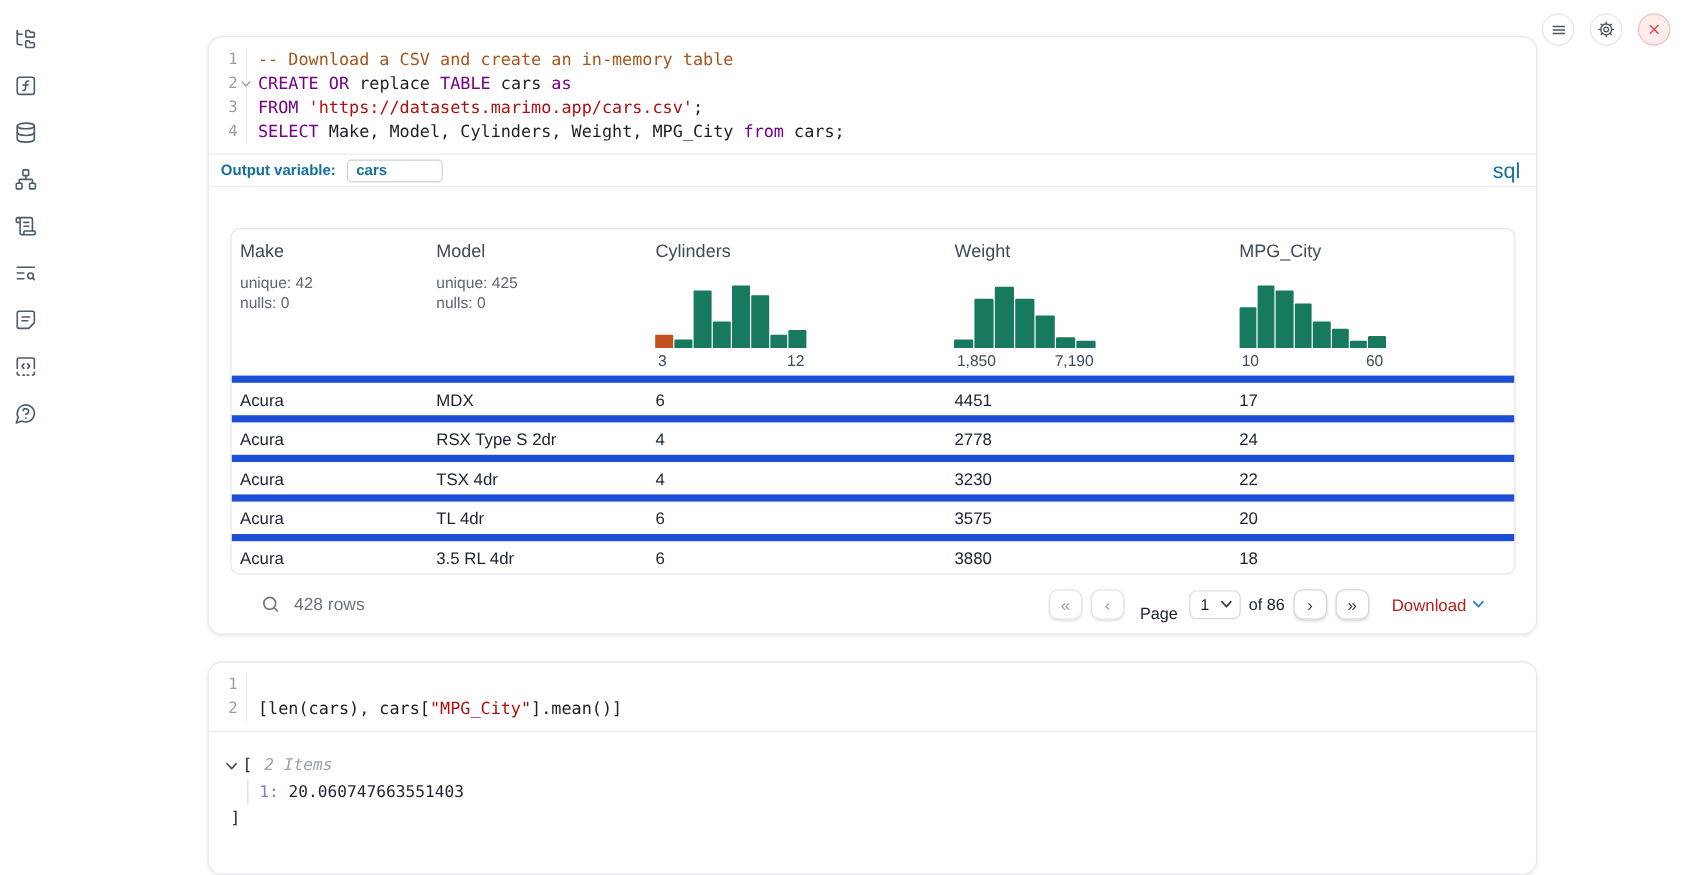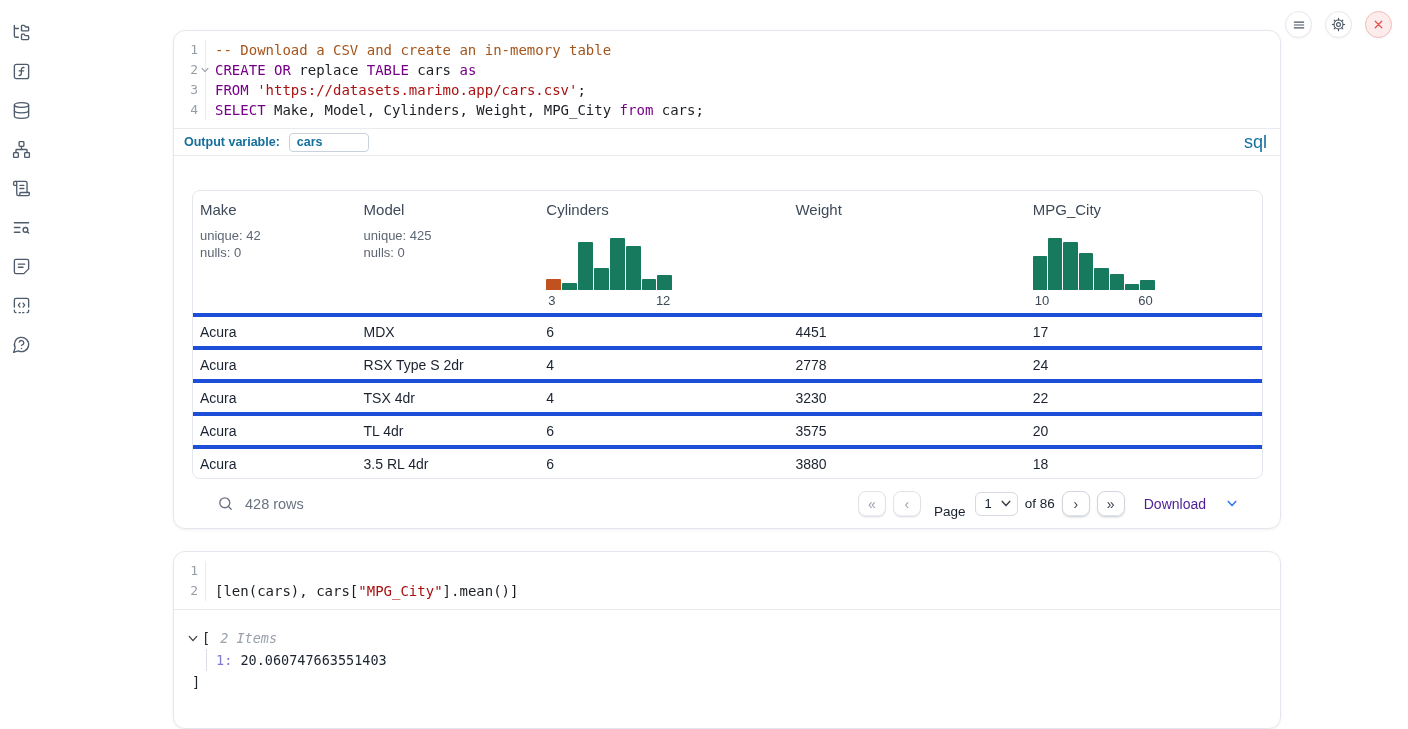--- a/index.html
+++ b/index.html
@@ -55,41 +55,41 @@
   .grid-cols { display:grid; grid-template-columns:15.3% 17.1% 23.3% 22.2% auto; }
   .thead { height:122px; padding-top:10px; }
   .th { padding:0 8px 0 7px; display:flex; flex-direction:column; }
   .th-label { font-size:15px; color:#3e4a59; }
   .th-stats { margin-top:9px; font-size:13px; color:#5d6673; line-height:17px; }
   .hist-box { margin-top:auto; padding-bottom:5px; }
   .hist-bars { display:flex; align-items:flex-end; gap:1px; height:52px; }
   .hist-bar { flex:1; border-radius:1px 1px 0 0; }
   .hist-labels { display:flex; justify-content:space-between; margin-top:3px;
     font-size:13px; color:#3e4a59; padding:0 2px; }
-  .tr { height:33px; align-items:center; border-top:4px solid #1d4ed8;
+  .tr { height:33px; align-items:center; border-top:6px solid #1d4ed8;
     font-size:14px; color:#1a2230; }
   .td { padding:0 8px 0 7px; white-space:nowrap; overflow:hidden; }
 
   
   .table-footer { display:flex; align-items:center; height:49px; padding:0 26px 0 25px; }
   .rows-count { margin-left:11px; font-size:14.5px; color:#6b7280; }
   .pagination { margin-left:auto; display:flex; align-items:center; gap:7px; }
   .pg-btn { width:28px; height:26px; border:1px solid #dfe3e8; border-radius:8px;
     display:flex; align-items:center; justify-content:center; background:#fff;
     color:#9aa2ad; font-size:14px; cursor:pointer;
     box-shadow:0 1px 1px rgba(0,0,0,.05), inset 0 -1px 0 #eceef2; }
   .pg-btn.enabled { color:#39424f; border-color:#d2d7de;
     box-shadow:0 1px 2px rgba(0,0,0,.09), inset 0 -1px 0 #e2e6eb; }
   .page-label, .page-of { font-size:13.5px; color:#17202e; }
   .page-label { margin:16px 3px 0 6px; }
   .page-select { border:1px solid #d5dae1; border-radius:6px; height:24px; min-width:42px;
     padding:0 6px 0 8px; display:flex; align-items:center; gap:9px; font-size:13px;
     color:#17202e; cursor:pointer; background:#fff; }
-  .download { margin-left:19px; display:flex; align-items:center; gap:21px;
-    color:#4c1d95; font-size:14px; cursor:pointer; }
+  .download { margin-left:19px; display:flex; align-items:center; gap:5px;
+    color:#b91c1c; font-size:14px; cursor:pointer; }
 
   
   .py-output { padding:17px 0 0 18px; font-family:"DejaVu Sans Mono", monospace;
     font-size:13.5px; line-height:22px; color:#20262e; height:118px; }
   .tree-head { display:flex; align-items:center; gap:4px; }
   .tree-chevron { color:#444; cursor:pointer; margin-left:-4px; }
   .tree-items-label { color:#9aa1ab; font-style:italic; margin-left:6px; }
   .tree-body { margin-left:14px; border-left:1px solid #d9dde3; padding-left:9px; }
   .tree-key { color:#7c7cd4; }
   .tree-val { color:#1c2430; }
@@ -279,20 +279,35 @@
                   <div class="hist-bar" style="height: 28%; background: rgb(23, 121, 94);"></div>
                 </div>
                 <div class="hist-labels">
                   <span>3</span>
                   <span>12</span>
                 </div>
               </div>
           </div>
           <div class="th">
             <div class="th-label">Weight</div>
+            <div class="hist-box" style="width: 118px;">
+                <div class="hist-bars">
+                  <div class="hist-bar" style="height: 13%; background: rgb(23, 121, 94);"></div>
+                  <div class="hist-bar" style="height: 78%; background: rgb(23, 121, 94);"></div>
+                  <div class="hist-bar" style="height: 98%; background: rgb(23, 121, 94);"></div>
+                  <div class="hist-bar" style="height: 78%; background: rgb(23, 121, 94);"></div>
+                  <div class="hist-bar" style="height: 52%; background: rgb(23, 121, 94);"></div>
+                  <div class="hist-bar" style="height: 18%; background: rgb(23, 121, 94);"></div>
+                  <div class="hist-bar" style="height: 12%; background: rgb(23, 121, 94);"></div>
+                </div>
+                <div class="hist-labels">
+                  <span>1,850</span>
+                  <span>7,190</span>
+                </div>
+              </div>
           </div>
           <div class="th">
             <div class="th-label">MPG_City</div>
             <div class="hist-box" style="width: 122px;">
                 <div class="hist-bars">
                   <div class="hist-bar" style="height: 65%; background: rgb(23, 121, 94);"></div>
                   <div class="hist-bar" style="height: 100%; background: rgb(23, 121, 94);"></div>
                   <div class="hist-bar" style="height: 93%; background: rgb(23, 121, 94);"></div>
                   <div class="hist-bar" style="height: 72%; background: rgb(23, 121, 94);"></div>
                   <div class="hist-bar" style="height: 42%; background: rgb(23, 121, 94);"></div>

